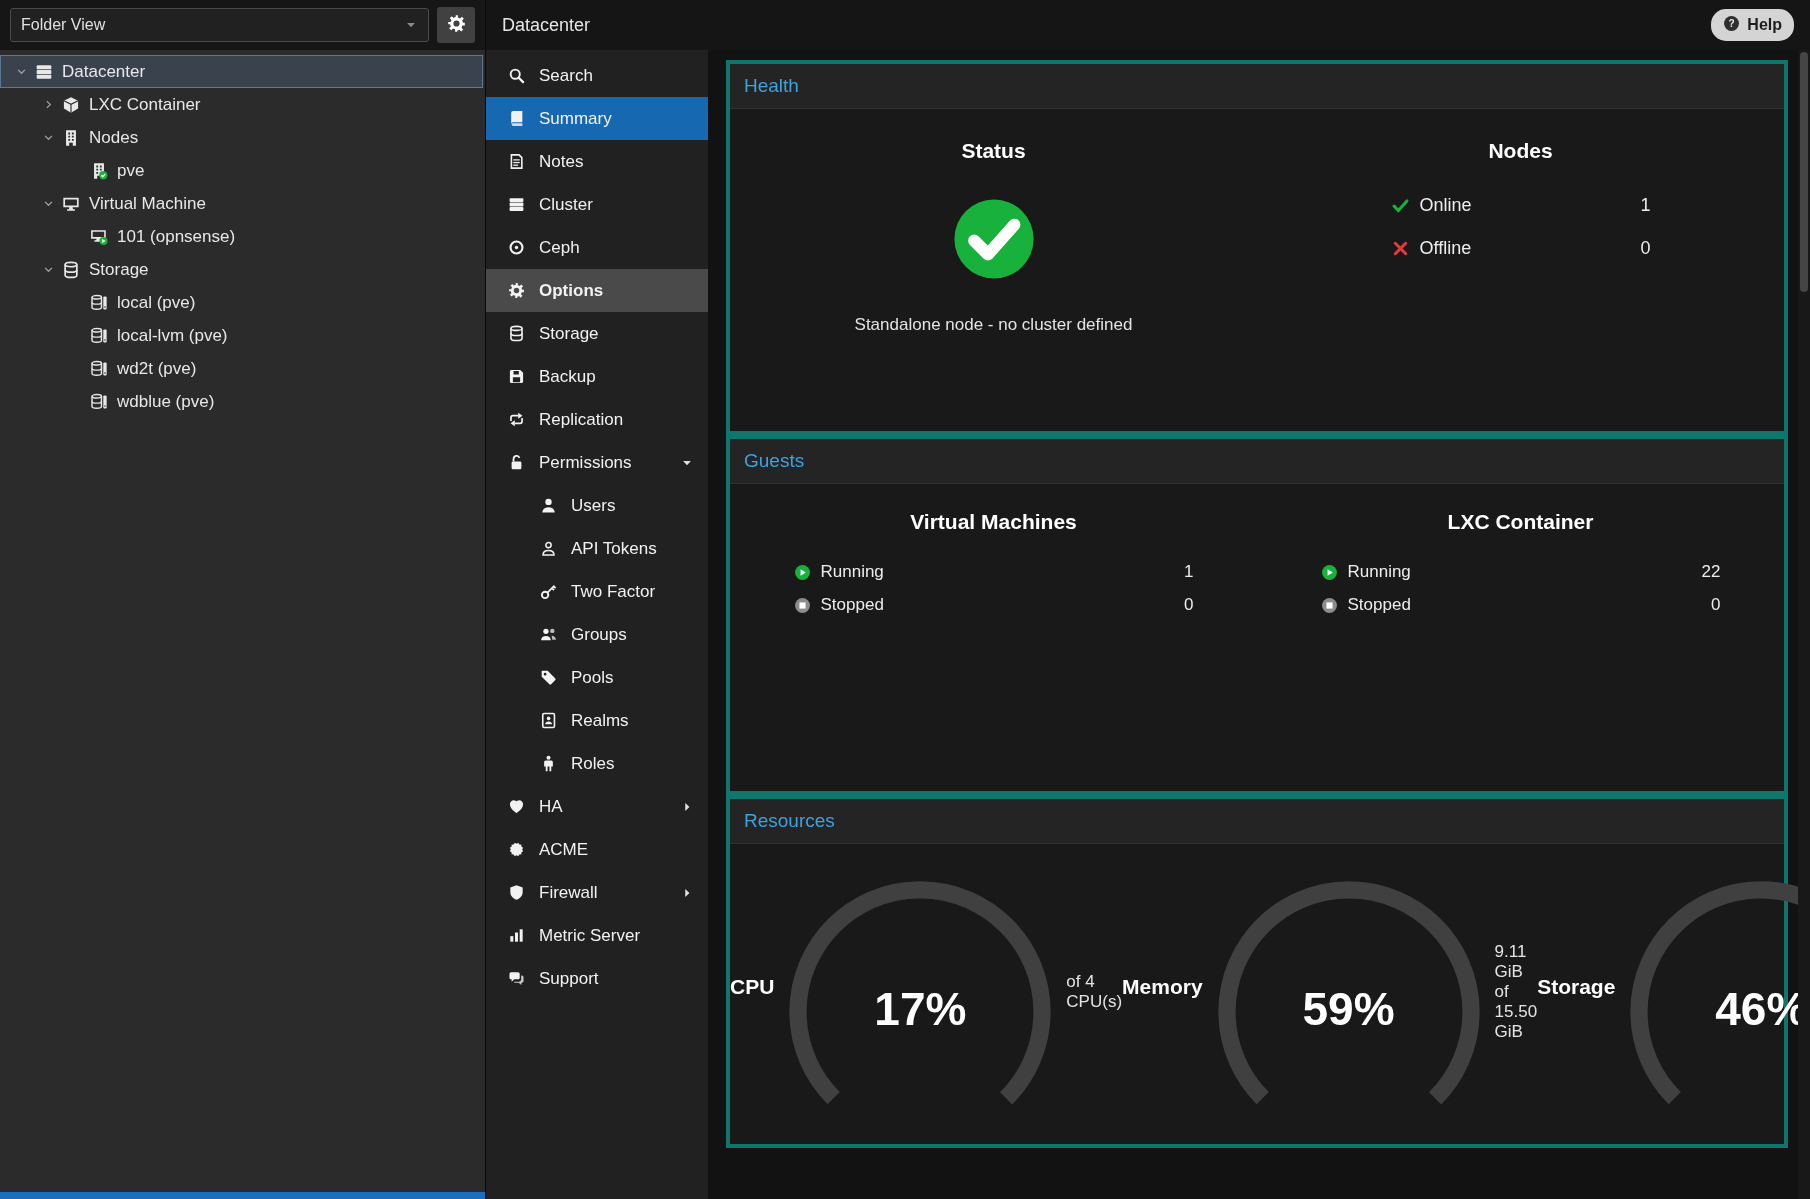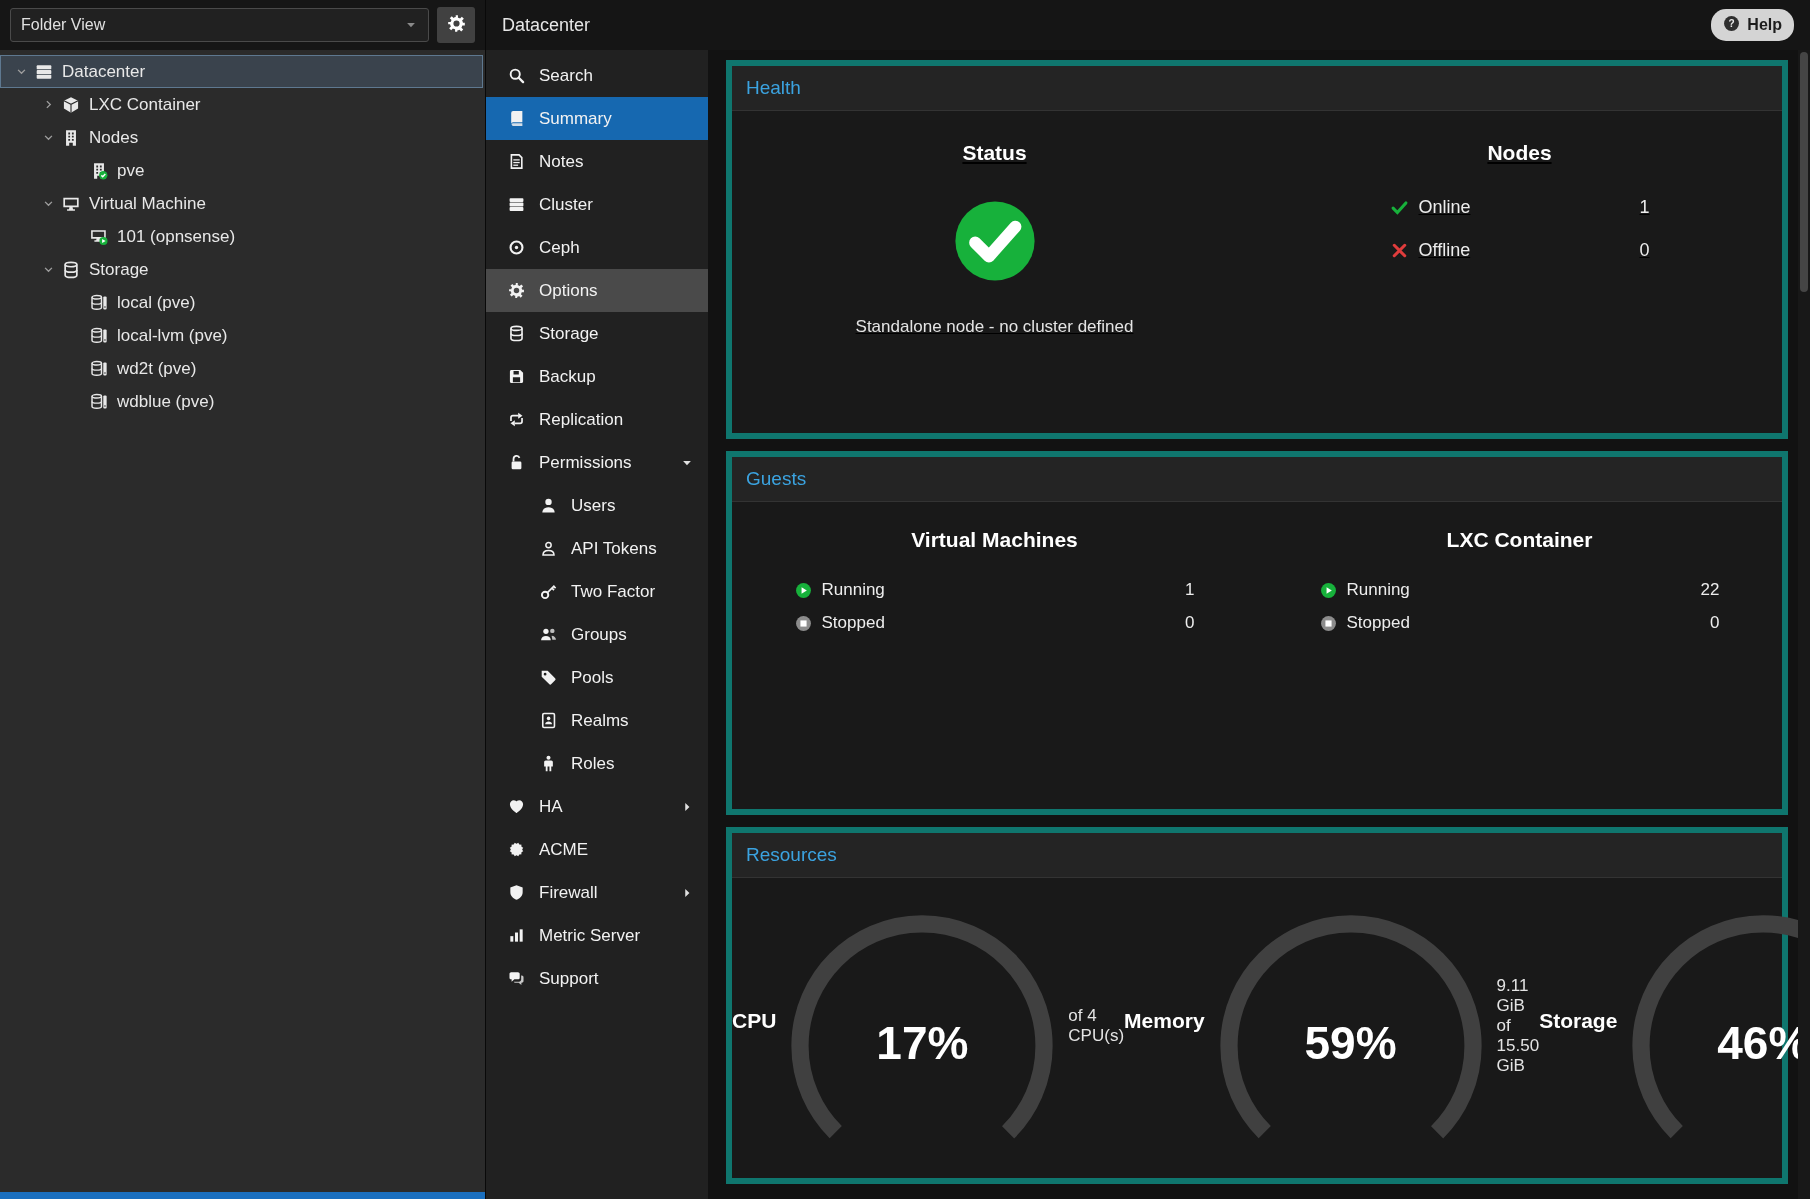--- a/index.html
+++ b/index.html
@@ -42,31 +42,31 @@
   .right-body { flex:1; display:flex; min-height:0; }
 
   
   .menu { width:222px; background:#212121; padding-top:4px; flex:none; }
   .mi { height:43px; display:flex; align-items:center; padding-left:20px; color:#f2f2f2; font-size:17px;
         position:relative; cursor:pointer; }
   .mi .micon { width:21px; margin-right:12px; display:flex; justify-content:center; flex:none; }
   .mi .micon svg { width:17px; height:17px; }
   .mi.sub { padding-left:52px; }
   .mi.active { background:#1668b0; }
-  .mi.focused { background:#4a4a4a; }
+  .mi.focused { background:#4a4a4a;font-weight:bold; }
   .mi .mcaret { position:absolute; right:14px; color:#e0e0e0; display:flex; }
   .mi .mcaret svg { width:14px; height:14px; }
 
   
   .content { flex:1; background:#121212; padding:10px 10px 0 18px; overflow:hidden; min-width:0; }
-  .panel { border:6px solid #0f766e; margin-bottom:12px; background:#191919; }
+  .panel { border:4px solid #0f766e; margin-bottom:0; background:#191919; }
   .panel-header { background:#242424; padding:11px 14px; font-size:19px; color:#3ba3e0; border-bottom:1px solid #333; }
 
   .health-body { display:flex; padding-top:30px; height:322px; }
-  .hcol { flex:1; display:flex; flex-direction:column; align-items:center;text-decoration:underline; }
+  .hcol { flex:1; display:flex; flex-direction:column; align-items:center; }
   .hcol h3, .gcol h3, .gauge h3 { margin:0; font-size:21px; color:#fff; font-weight:bold; }
   .hcol h3 { margin-bottom:32px; }
   .big-check svg { width:88px; height:88px; display:block; }
   .status-msg { margin-top:32px; font-size:17px; color:#e4e4e4; }
   .nodes-box { width:260px; }
   .kv { display:flex; align-items:center; margin-bottom:22px; font-size:18px; color:#ededed; }
   .kv .kicon { display:flex; margin-right:10px; }
   .kv .kicon svg { width:19px; height:19px; }
   .kv .val { margin-left:auto; }
 

